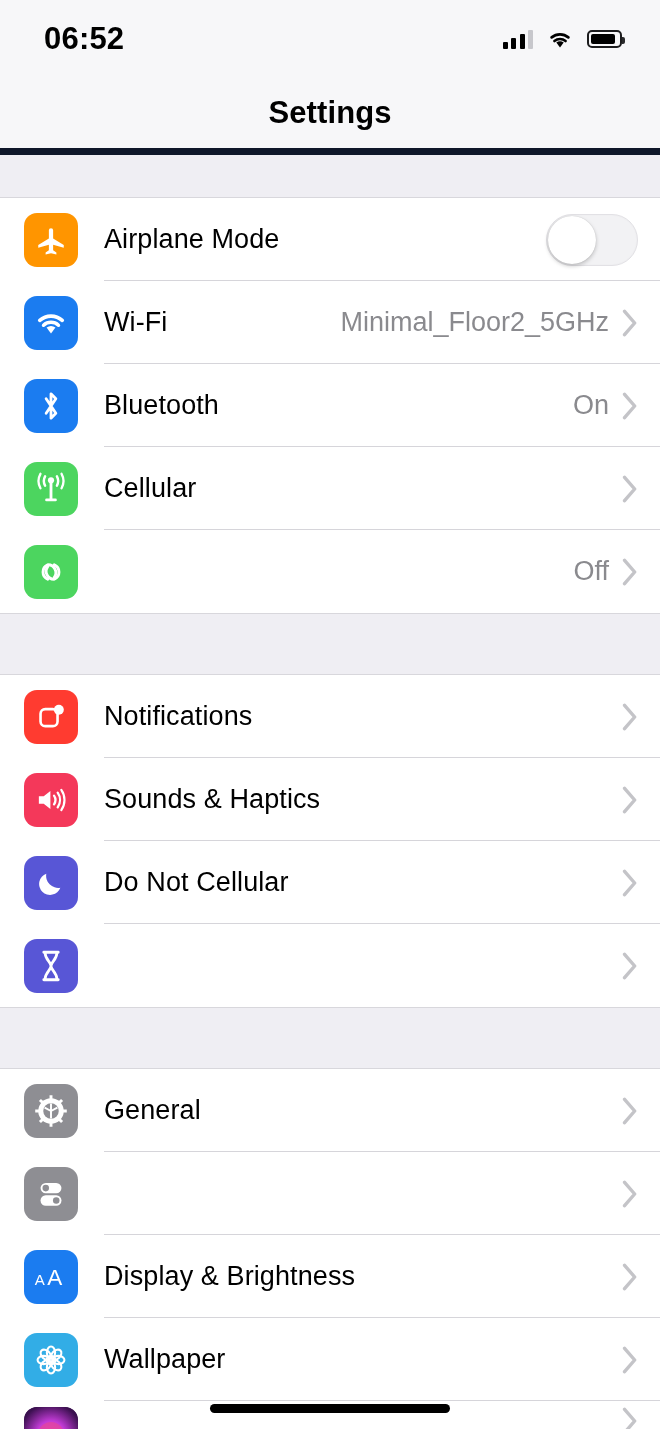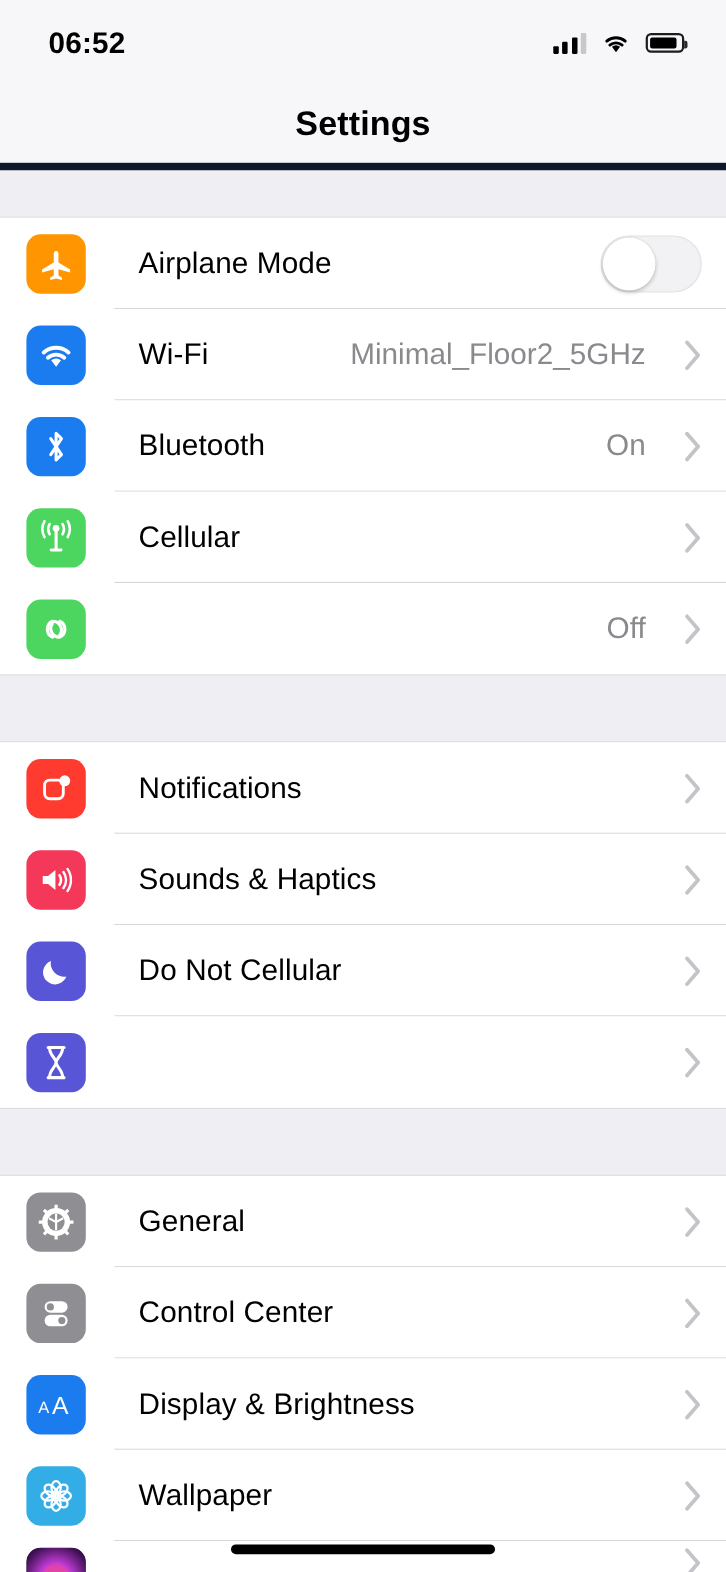--- a/index.html
+++ b/index.html
@@ -19,21 +19,21 @@
 
   
   .statusbar {
     position:relative;
     height:78px;
     background:#F7F7F9;
     display:flex; align-items:center;
     padding:0 38px 0 44px;
   }
   .status-time {
-    font-size:27px; font-weight:bold; color:#000;
+    font-size:31px; font-weight:bold; color:#000;
     letter-spacing:0.2px;
     flex:0 0 auto;
   }
   .status-right {
     margin-left:auto;
     display:flex; align-items:center; gap:14px;
   }
   .sig { display:flex; align-items:flex-end; gap:3.5px; height:20px; }
   .sig span { width:5px; background:#000; border-radius:1px; display:block; }
   .sig span:nth-child(1){ height:7px; }
@@ -65,21 +65,20 @@
   .gap { height:43px; background:#EFEEF3; border-bottom:1px solid #D8D7DC; }
   .gap.tall { height:62px; border-top:1px solid #D8D7DC; }
   .group { background:#FFFFFF; }
 
   .row {
     position:relative;
     display:flex; align-items:center;
     height:83px;
     padding-left:24px; padding-right:22px;
     background:#FFFFFF;
-    gap:22px;
   }
   .row:after {
     content:"";
     position:absolute; left:104px; right:0; bottom:0;
     height:1px; background:#D6D5DA;
   }
   .row.last:after { display:none; }
 
   .icon {
     width:54px; height:54px;
@@ -335,21 +334,20 @@
 
     <div class="row">
       <div class="icon" style="background:#8E8E93">
         <svg width="34" height="32" viewBox="0 0 26 24">
           <rect x="5" y="3.5" width="16" height="8" rx="4" fill="#fff"></rect>
           <circle cx="9" cy="7.5" r="2.5" fill="#8E8E93"></circle>
           <rect x="5" y="13" width="16" height="8" rx="4" fill="#fff"></rect>
           <circle cx="17" cy="17" r="2.5" fill="#8E8E93"></circle>
         </svg>
       </div>
-      <div class="label">Control Center</div>
       <div class="spacer"></div>
       <svg class="chev" viewBox="0 0 10 18">
           <path d="M1.5 1.5 8 9 1.5 16.5" stroke="#C4C4C8" stroke-width="2.2" fill="none" stroke-linecap="round" stroke-linejoin="round"></path>
         </svg>
     </div>
 
     <div class="row">
       <div class="icon" style="background:#1B7CF0">
         <svg width="40" height="30" viewBox="0 0 32 24">
           <text x="3" y="18" font-family="Liberation Sans, sans-serif" font-size="12" fill="#fff">A</text>

